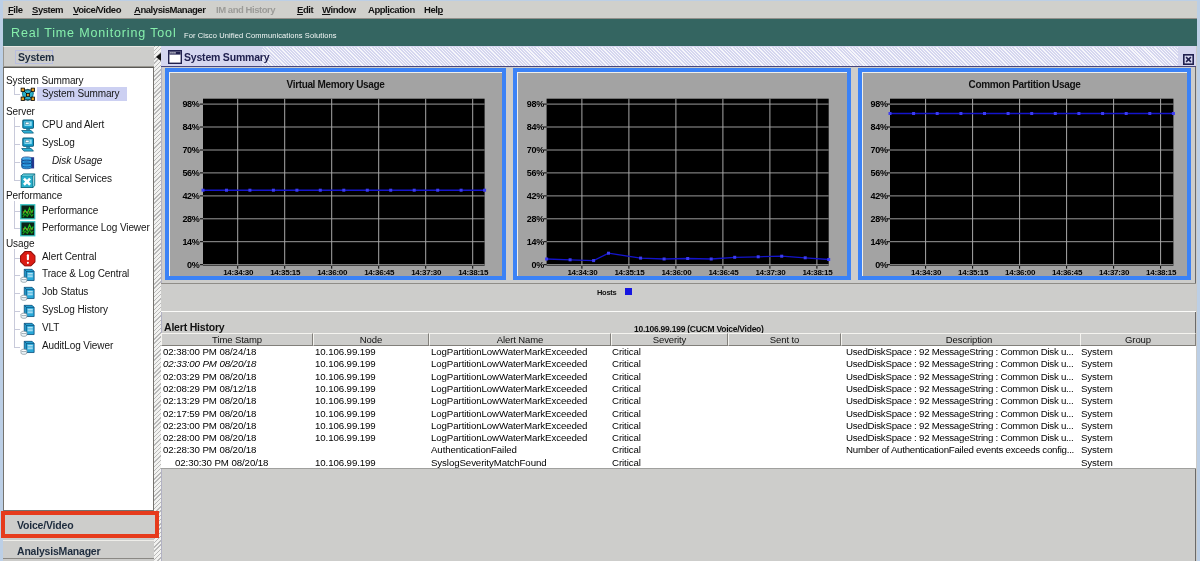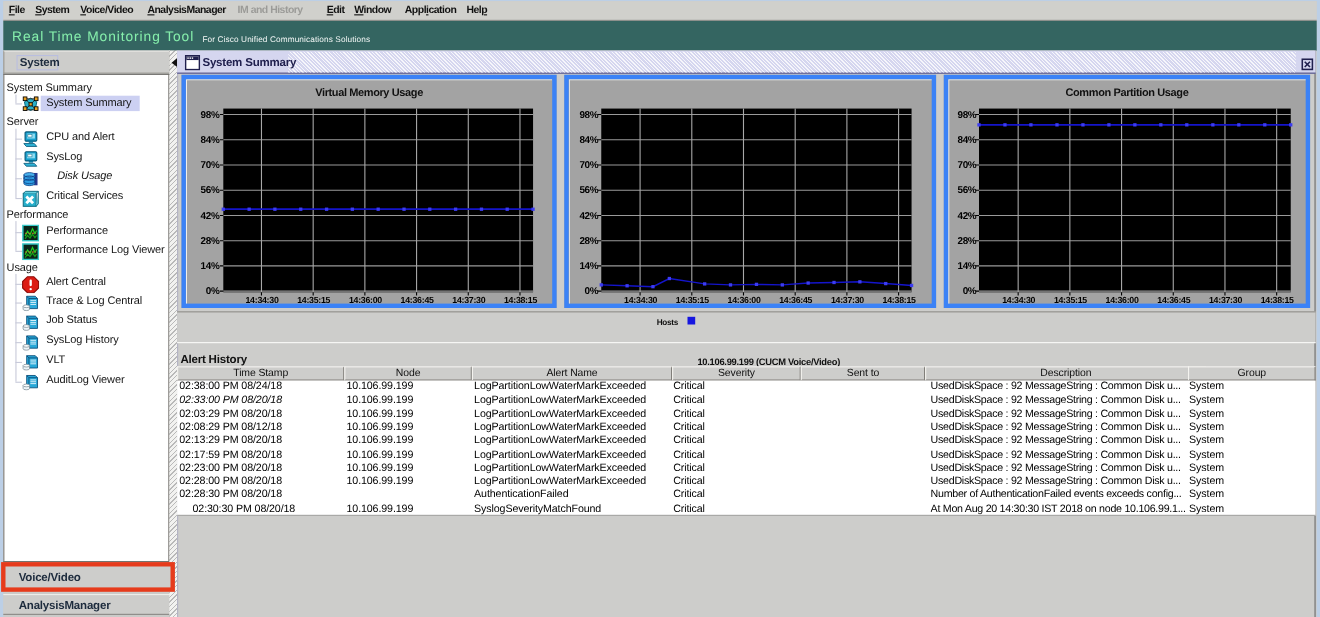--- a/index.html
+++ b/index.html
@@ -492,17 +492,16 @@
         <div style="left:270px;width:180px;">AuthenticationFailed</div>
         <div style="left:451px;width:115px;">Critical</div>
         <div style="left:685px;width:233px;letter-spacing:-0.25px;">Number of AuthenticationFailed events exceeds config...</div>
         <div style="left:920px;width:115px;">System</div>
       </div>
 <div class="row" style="top:110.7px;">
         <div style="left:2px;width:150px;margin-left:12px;">02:30:30 PM 08/20/18</div>
         <div style="left:154px;width:114px;">10.106.99.199</div>
         <div style="left:270px;width:180px;">SyslogSeverityMatchFound</div>
         <div style="left:451px;width:115px;">Critical</div>
-        <div style="left:685px;width:233px;letter-spacing:-0.25px;">At Mon Aug 20 14:30:30 IST 2018 on node 10.106.99.1...</div>
         <div style="left:920px;width:115px;">System</div>
       </div>
 </div>
 </div>
 
 </body></html>

